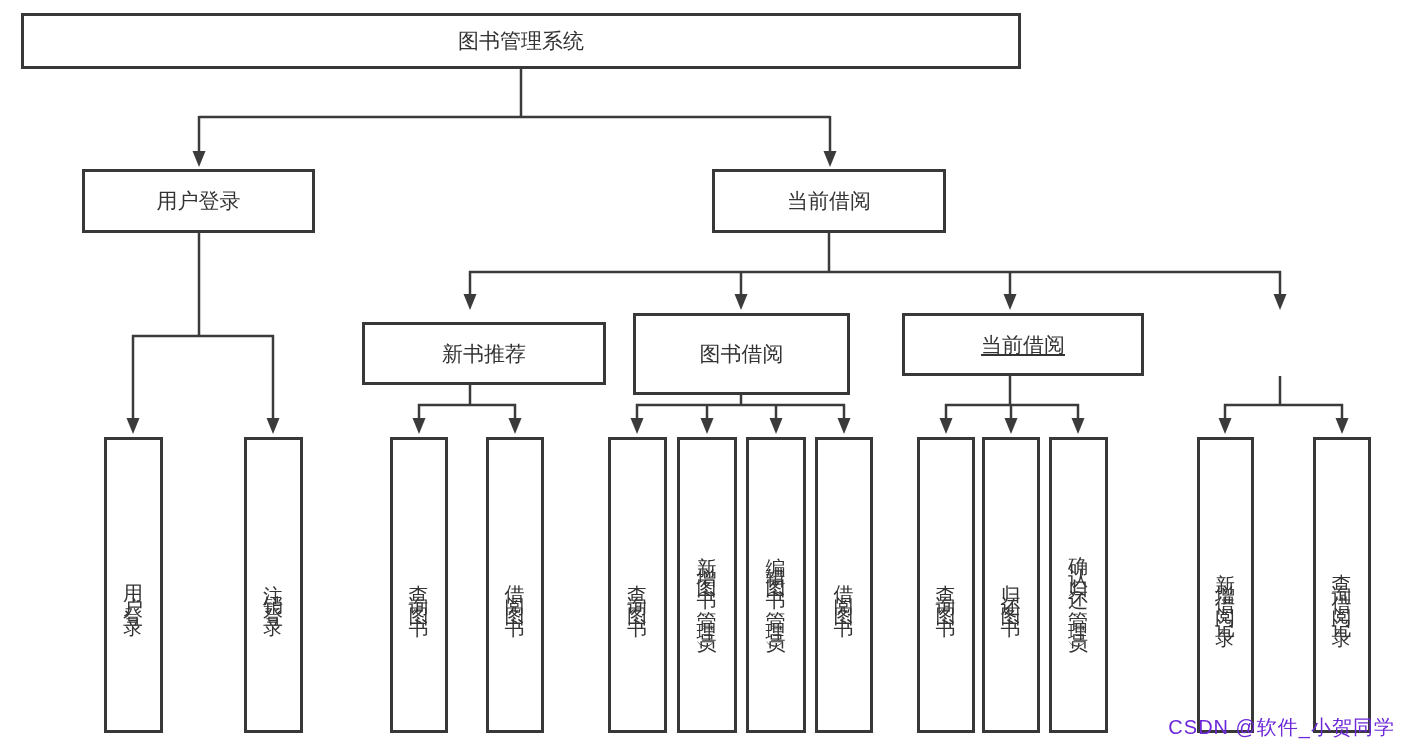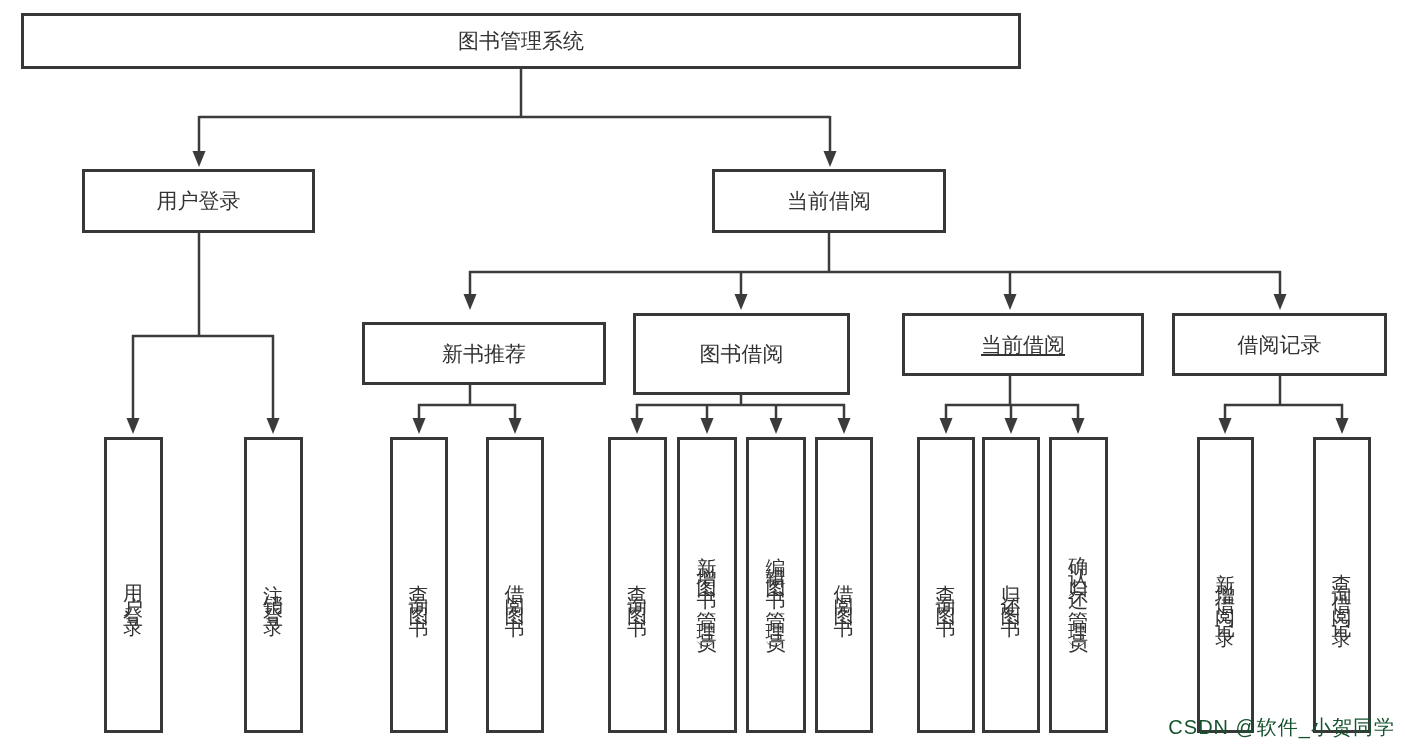--- a/index.html
+++ b/index.html
@@ -46,21 +46,21 @@
     letter-spacing: 11px;
     line-height: 1;
     color: #333333;
     margin-top: 11px; 
   }
   .watermark {
     position: absolute;
     right: 10px;
     bottom: 6px;
     font-size: 20px;
-    color: #14532d;
+    color: #6d28d9;
     letter-spacing: 1px;
     z-index: 5;
   }
   line { stroke: #3b3b3b; stroke-width: 2.5; }
   polygon { fill: #3b3b3b; }
 </style>
 </head>
 <body>
 
 <div class="canvas">
@@ -140,23 +140,20 @@
 
   <div class="node" style="left:362px; top:322px; width:244px; height:63px;">
     <span>新书推荐</span>
   </div>
   <div class="node" style="left:633px; top:313px; width:217px; height:82px;">
     <span>图书借阅</span>
   </div>
   <div class="node" style="left:902px; top:313px; width:242px; height:63px;text-decoration:underline;">
     <span>当前借阅</span>
   </div>
-  <div class="node" style="left:1172px; top:313px; width:215px; height:63px;">
-    <span>借阅记录</span>
-  </div>
 
   <div class="vnode" style="left:104px; top:437px; width:59px; height:296px;">
     <span class="vtext">用户登录</span>
   </div>
   <div class="vnode" style="left:244px; top:437px; width:59px; height:296px;">
     <span class="vtext">注销登录</span>
   </div>
 
   <div class="vnode" style="left:390px; top:437px; width:58px; height:296px;">
     <span class="vtext">查询图书</span>

